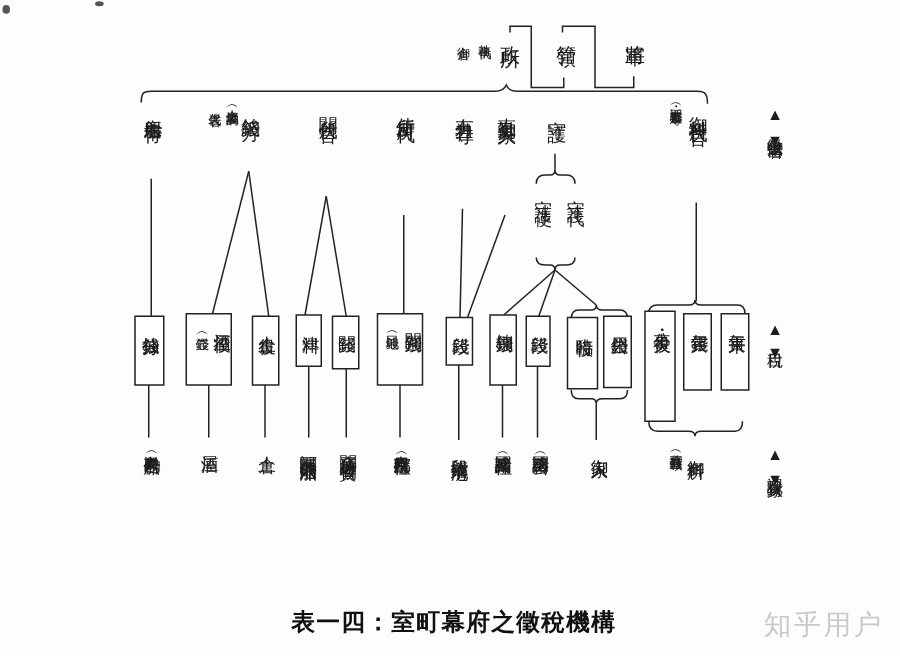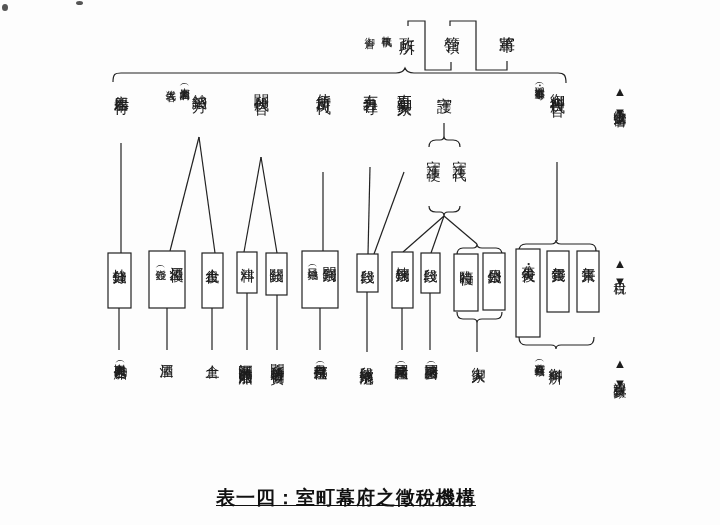--- a/index.html
+++ b/index.html
@@ -140,15 +140,16 @@
   <div class="v f14" style="left:245px;top:353px;">河海關的入港船舶</div>
   <div class="v f14" style="left:277px;top:353px;">關所通行者・物資</div>
   <div class="v f14" style="left:320px;top:353px;"><span>京都住民</span><span class="pr">（間口別）</span></div>
   <div class="v f14" style="left:366px;top:356px;">段錢京濟地</div>
   <div class="v f14" style="left:401px;top:353px;"><span>諸國住民</span><span class="pr">（在家別）</span></div>
   <div class="v f14" style="left:431px;top:353px;"><span>諸國公田</span><span class="pr">（段別）</span></div>
   <div class="v f14" style="left:478px;top:356px;">御家人</div>
   <div class="v f14" style="left:555px;top:357px;">御料所</div>
   <div class="v pr" style="left:539px;top:355px;">（幕府直轄領）</div>
 
-  <div class="caption" style="left:216px;top:485px;text-decoration:underline;">表一四：室町幕府之徵稅機構</div>
+  <div class="caption" style="left:233px;top:485px;">表一四：室町幕府之徵稅機構</div>
+  <div class="watermark" style="left:611px;top:485px;">知乎用户</div>
 
 </div>
 
 </body></html>

